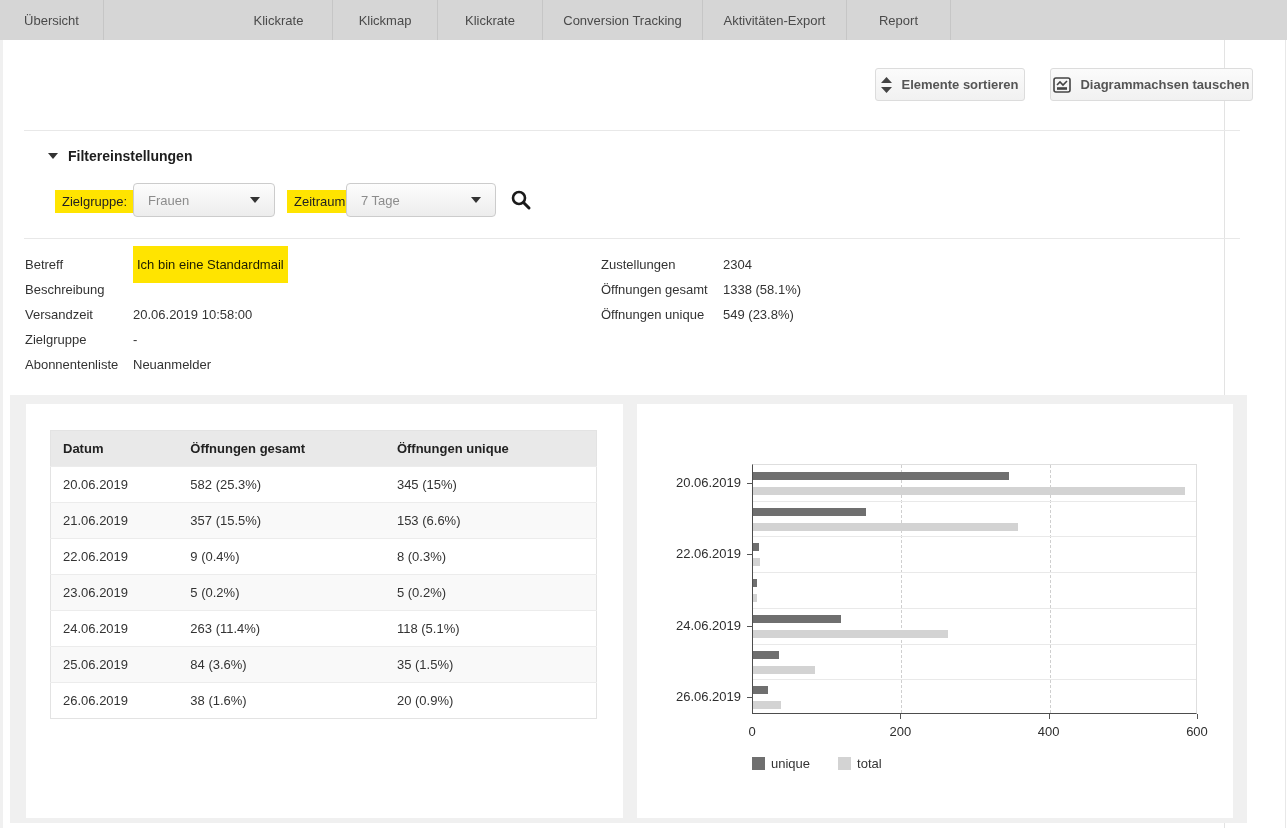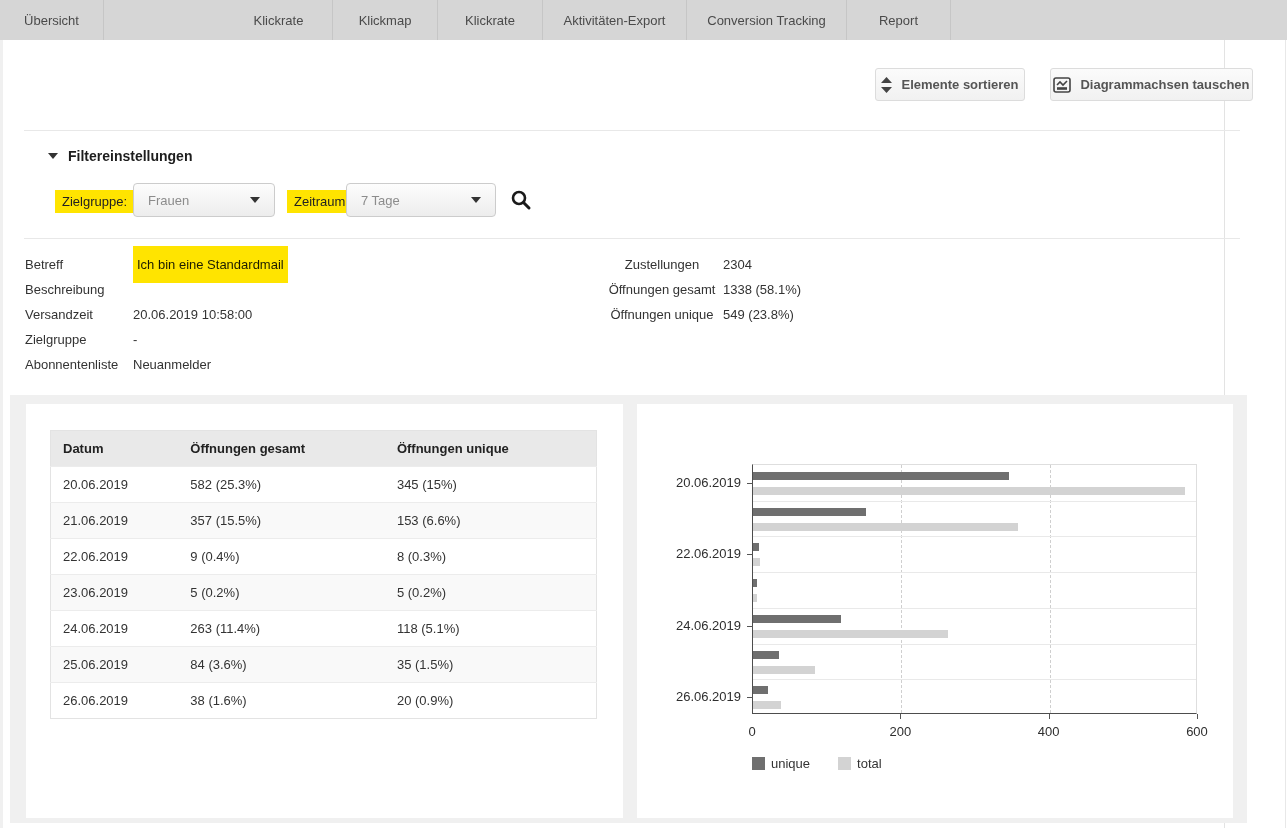--- a/index.html
+++ b/index.html
@@ -89,22 +89,22 @@
 <body>
 
 <div class="screen">
 
   <div class="tabbar">
       <div class="tab" style="width: 104px;">Übersicht</div>
       <div class="tab active" style="width: 121px;">Öffnungsrate</div>
       <div class="tab" style="width: 108px;">Klickrate</div>
       <div class="tab" style="width: 105px;">Klickmap</div>
       <div class="tab" style="width: 105px;">Klickrate</div>
+      <div class="tab" style="width: 160px;">Conversion Tracking</div>
       <div class="tab" style="width: 144px;">Aktivitäten-Export</div>
-      <div class="tab" style="width: 160px;">Conversion Tracking</div>
       <div class="tab" style="width: 104px;">Report</div>
     </div>
   <div class="left-strip"></div>
   <div class="edge-line"></div>
 
   <div class="panel">
 
     <button class="btn" style="left:872px; top:28px; width:150px;">
       <svg width="11" height="16" viewBox="0 0 11 16">
         <polygon points="5.5,0 11,6 0,6" fill="#444"></polygon>
@@ -165,21 +165,21 @@
         </div>
         <div class="detail-row">
           <span class="detail-label" style="width: 108px;">Zielgruppe</span>
           <span class="detail-value">-</span>
         </div>
         <div class="detail-row">
           <span class="detail-label" style="width: 108px;">Abonnentenliste</span>
           <span class="detail-value">Neuanmelder</span>
         </div>
       </div>
-    <div class="details" style="left:598px; top:212px;text-align:center;">
+    <div class="details" style="left:598px; top:212px;">
         <div class="detail-row">
           <span class="detail-label" style="width: 122px;">Zustellungen</span>
           <span class="detail-value">2304</span>
         </div>
         <div class="detail-row">
           <span class="detail-label" style="width: 122px;">Öffnungen gesamt</span>
           <span class="detail-value">1338 (58.1%)</span>
         </div>
         <div class="detail-row">
           <span class="detail-label" style="width: 122px;">Öffnungen unique</span>

